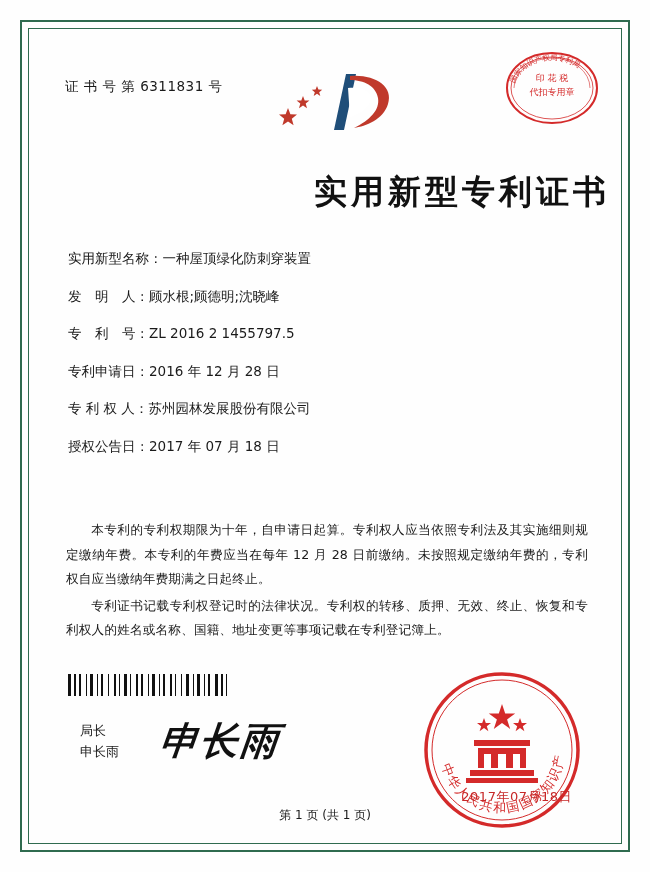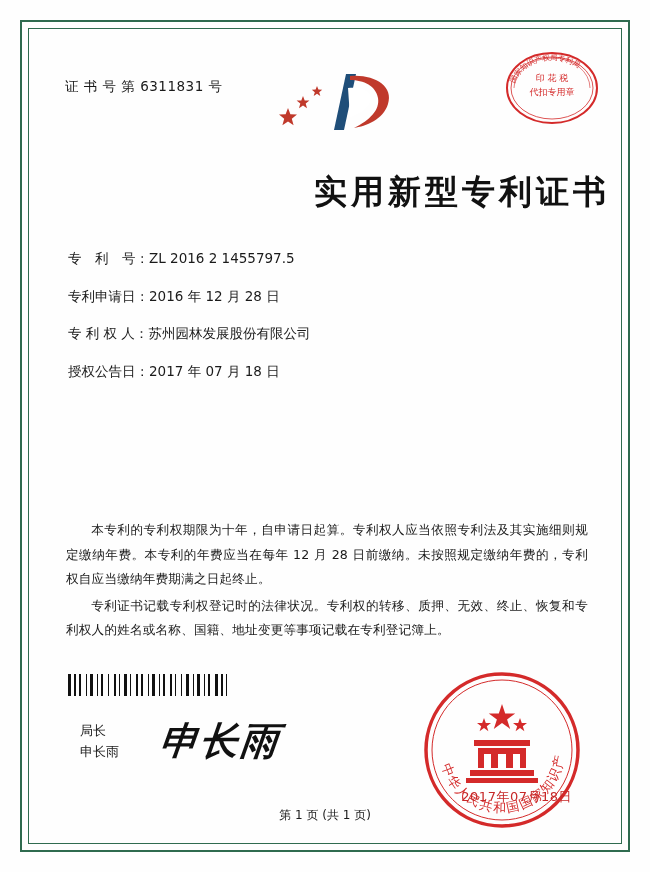--- a/index.html
+++ b/index.html
@@ -231,20 +231,26 @@
         </text>
         <defs>
           <path id="arcpath" d="M 10 40 A 38 30 0 0 1 86 40"></path>
         </defs>
       </svg>
     </div>
 
     <div class="title">实用新型专利证书</div>
 
     <div class="fields">
+      <div class="field-row">
+        <span class="field-label">实用新型名称：</span><span class="field-value">一种屋顶绿化防刺穿装置</span>
+      </div>
+      <div class="field-row">
+        <span class="field-label">发　明　人：</span><span class="field-value">顾水根;顾德明;沈晓峰</span>
+      </div>
       <div class="field-row">
         <span class="field-label">专　利　号：</span><span class="field-value">ZL 2016 2 1455797.5</span>
       </div>
       <div class="field-row">
         <span class="field-label">专利申请日：</span><span class="field-value">2016 年 12 月 28 日</span>
       </div>
       <div class="field-row">
         <span class="field-label">专 利 权 人：</span><span class="field-value">苏州园林发展股份有限公司</span>
       </div>
       <div class="field-row">

